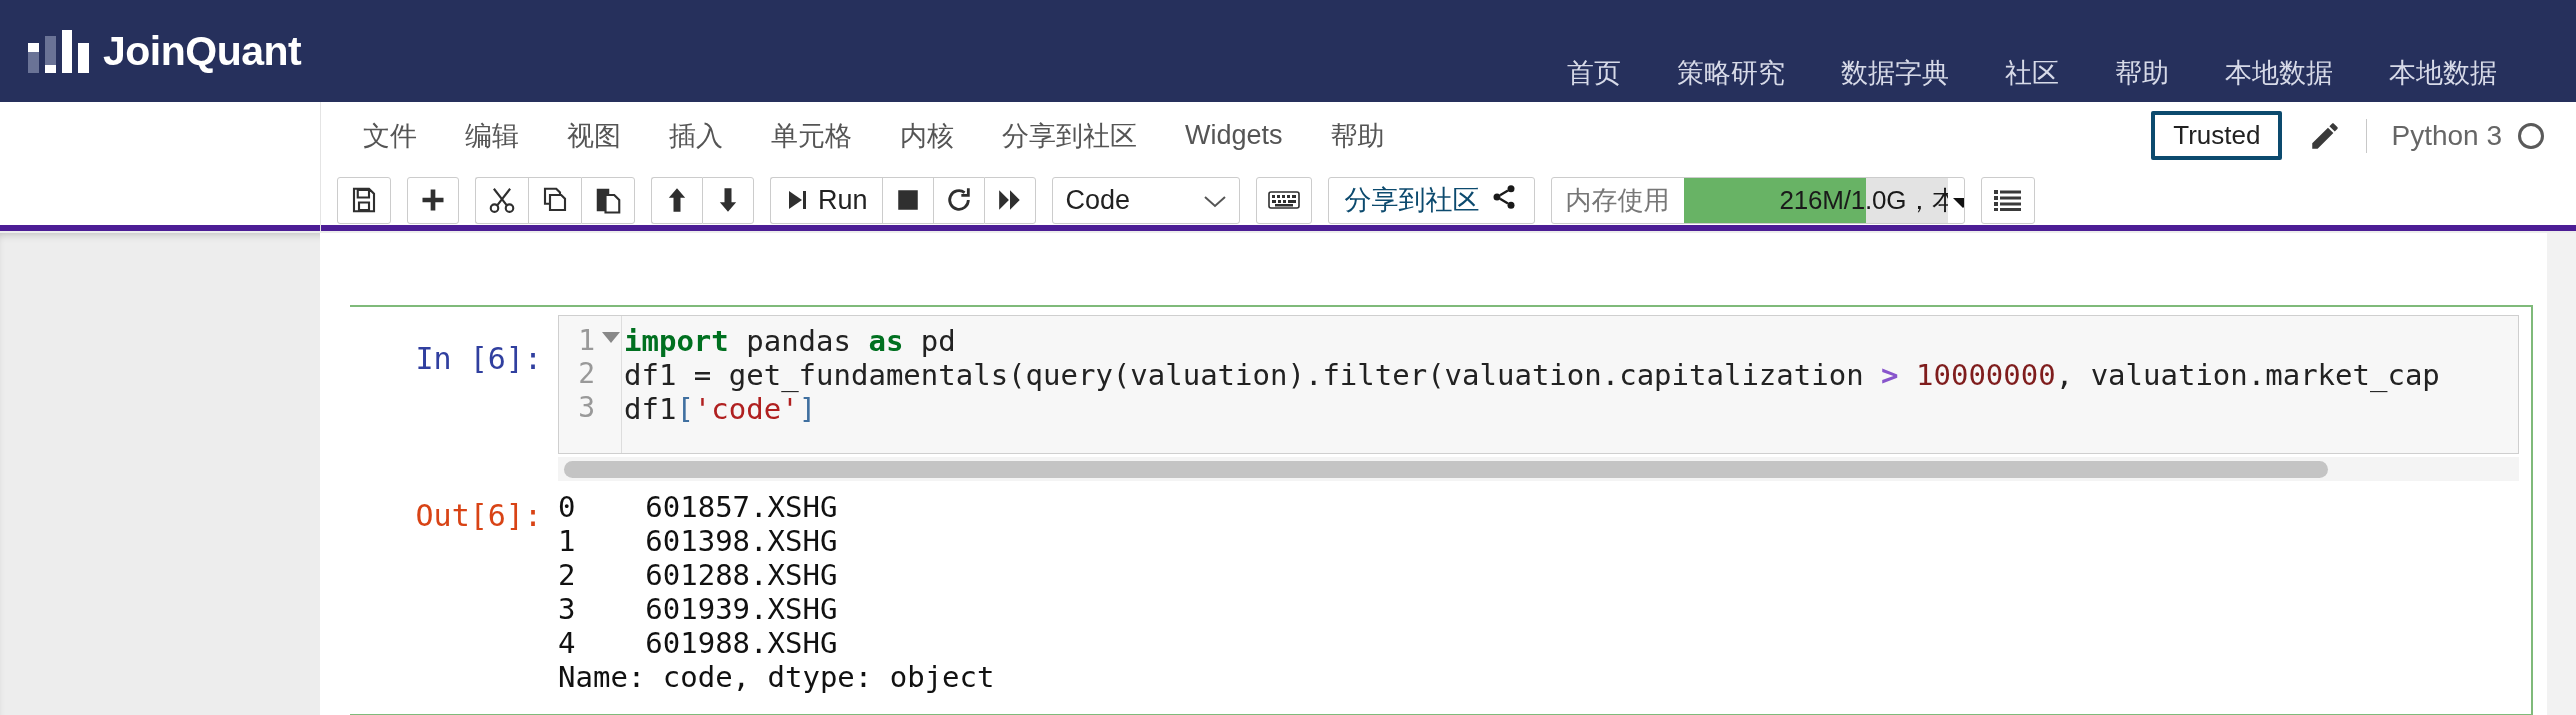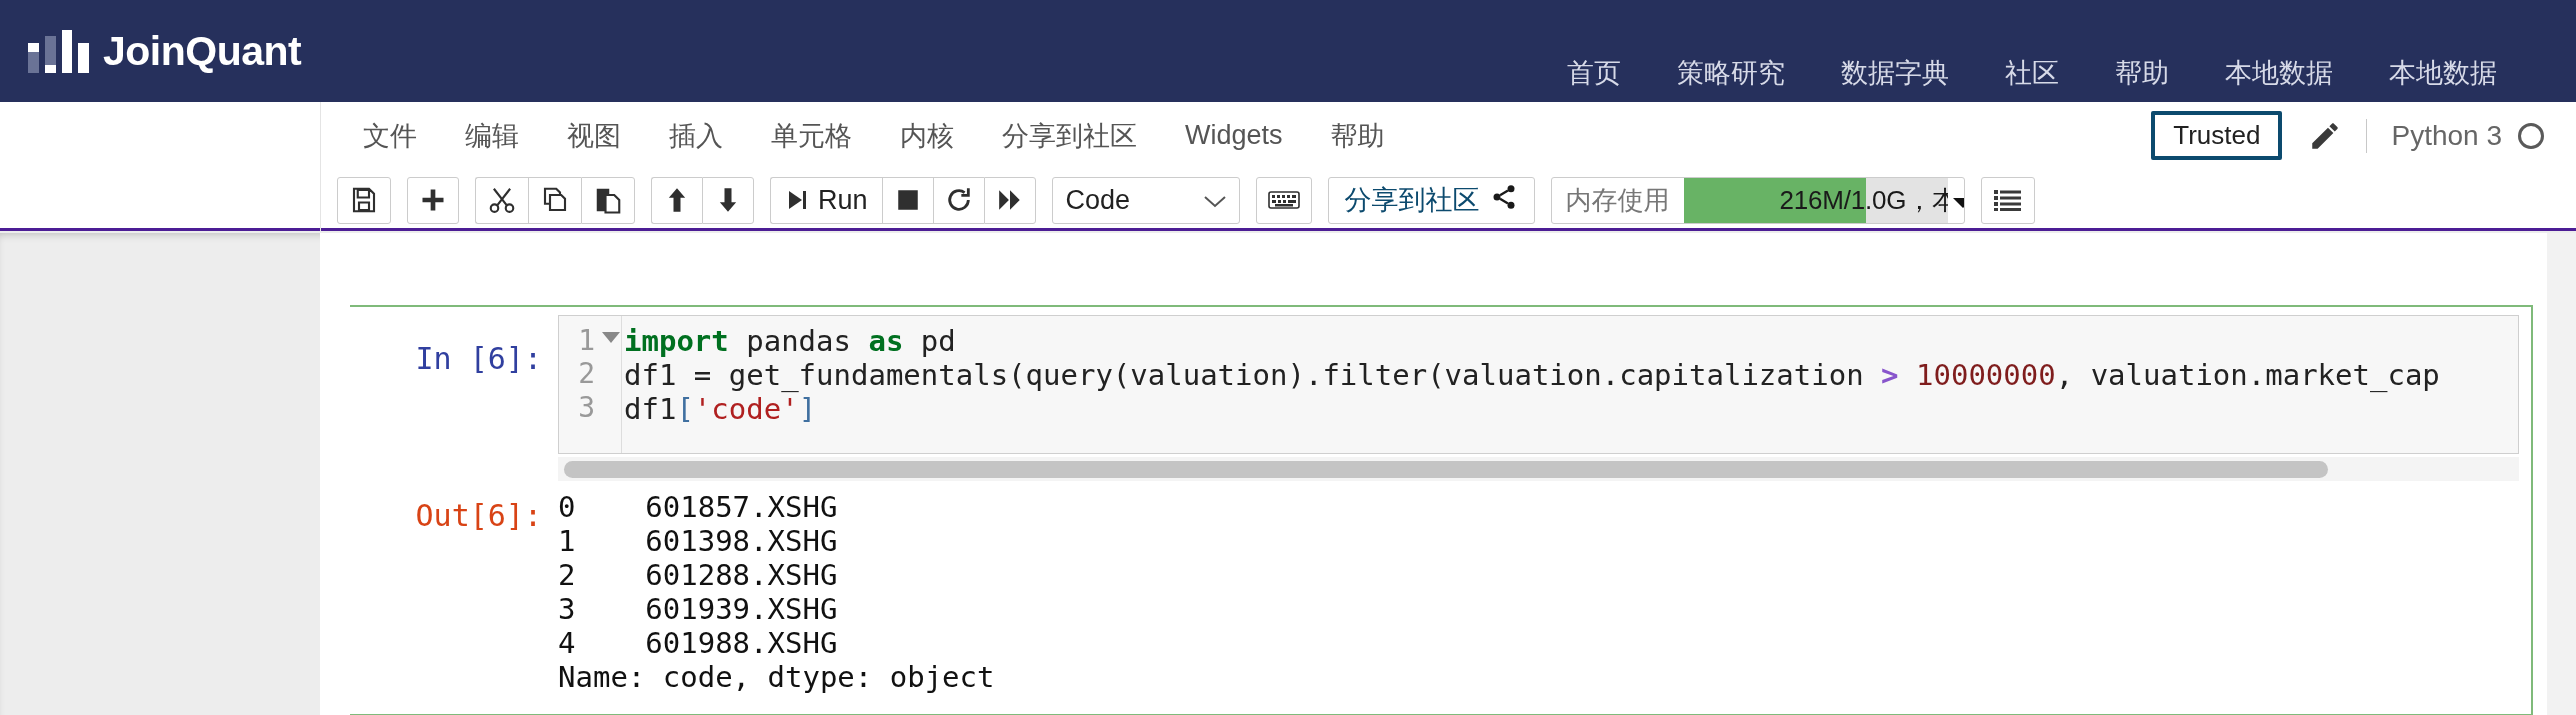--- a/index.html
+++ b/index.html
@@ -65,21 +65,21 @@
   #pencil-btn { margin-left:26px; cursor:pointer; display:flex; align-items:center; }
   #menu-divider { width:1px; height:34px; background:#c8c8c8; margin:0 24px; }
   #kernel-name { font-size:28px; color:#666; margin-right:16px; white-space:nowrap; }
   #kernel-indicator {
     width:26px; height:26px; border:3px solid #5a5a5a; border-radius:50%;
   }
 
   
   #toolbar-row {
     position:absolute; left:0; top:169px; width:2576px; height:62px;
-    background:#ffffff; border-bottom:3px solid #4c1d95;
+    background:#ffffff; border-bottom:6px solid #4c1d95;
   }
   #toolbar {
     position:absolute; left:320px; top:0; height:62px;
     display:flex; align-items:center; gap:16px;
     border-left:1px solid #e4e4e4; padding-left:16px;
   }
   .btn-group { display:flex; }
   .tbtn {
     height:47px; min-width:51px; border:1px solid #cccccc; background:#fff;
     display:flex; align-items:center; justify-content:center;

